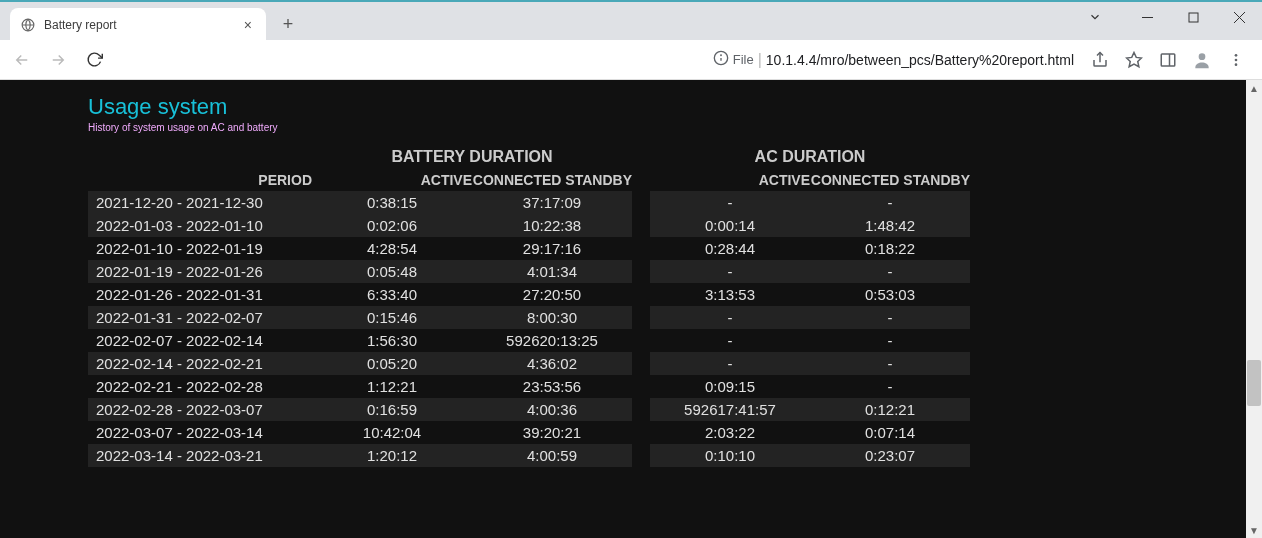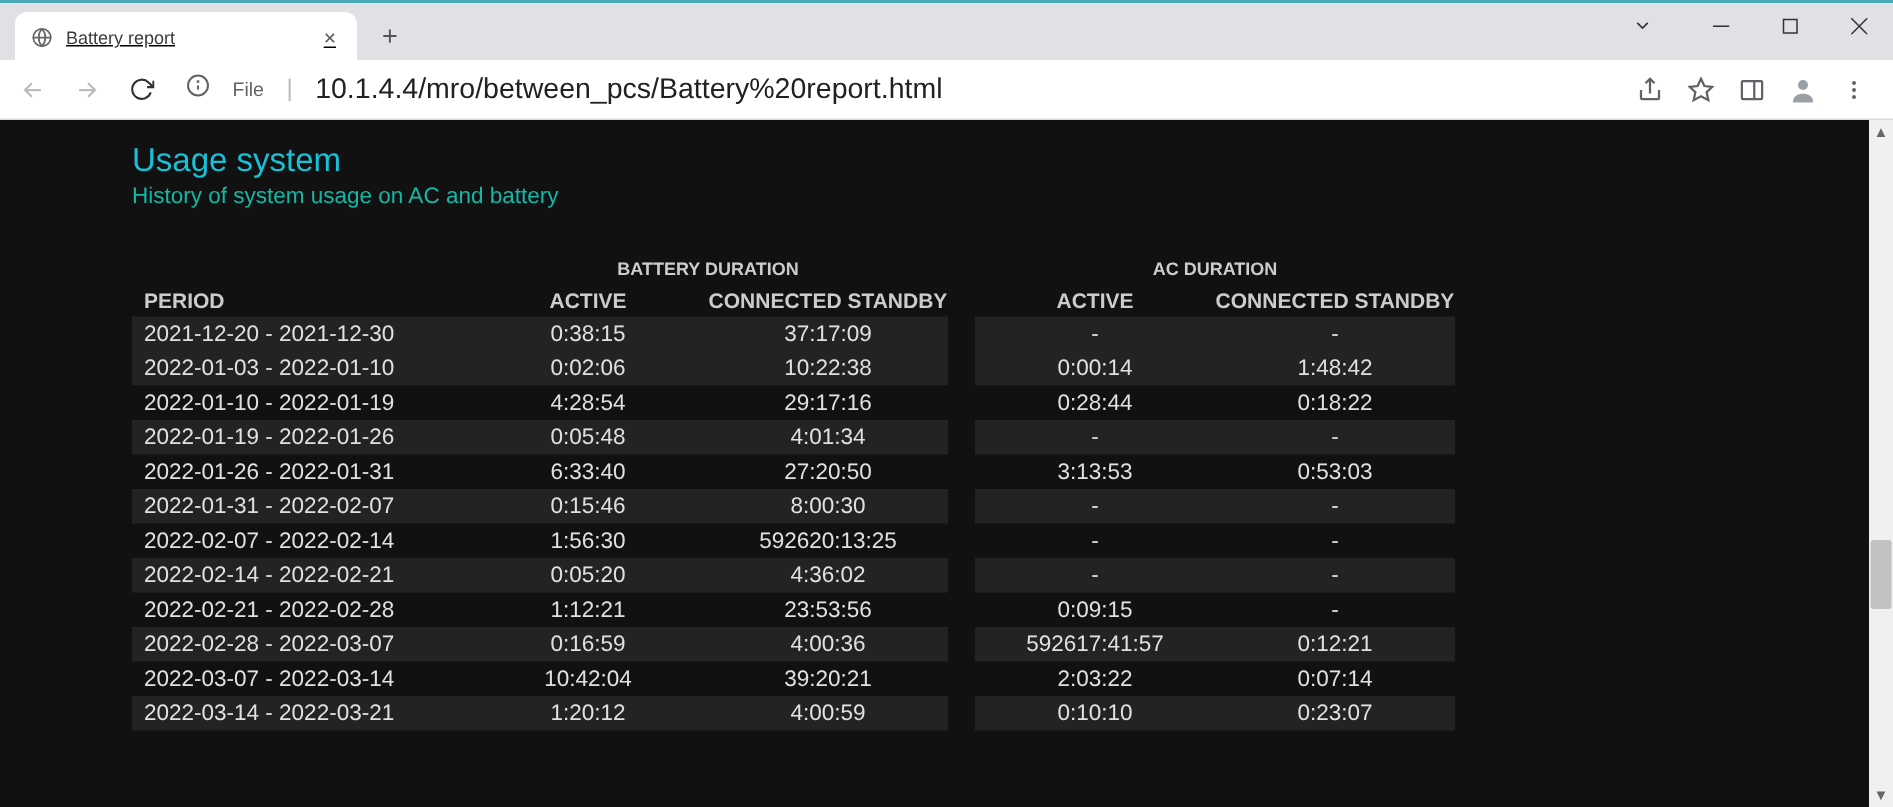--- a/index.html
+++ b/index.html
@@ -1,61 +1,61 @@
 <!DOCTYPE html>
 <html><head>
 <meta charset="utf-8">
 <style>
 * { margin: 0; padding: 0; box-sizing: border-box; }
 body { font-family: "Segoe UI", Arial, sans-serif; background: #fff; overflow: hidden; }
 
 .window { width: 1262px; height: 538px; background: #fff; display: flex; flex-direction: column; border-top: 2px solid #4aa8b8; }
 
 .titlebar { height: 38px; display: flex; align-items: flex-start; background: #dfe1e5; }
-.tab { width: 228px; height: 34px; background: #fff; border-radius: 8px 8px 0 0; display: flex; align-items: center; padding: 0 10px; margin-left: 10px; margin-top: 6px; gap: 8px; text-decoration: underline; }
+.tab { width: 256px; height: 34px; background: #fff; border-radius: 8px 8px 0 0; display: flex; align-items: center; padding: 0 10px; margin-left: 10px; margin-top: 6px; gap: 8px; }
 .tab-icon { width: 16px; height: 16px; display:flex; align-items:center; justify-content:center; }
 .tab-title { font-size: 12px; color: #3c3c3c; flex: 1; white-space: nowrap; overflow: hidden; }
 .tab-close { font-size: 14px; color: #555; cursor: pointer; padding: 0 4px; }
 .new-tab { width: 28px; height: 28px; display: flex; align-items: center; justify-content: center; font-size: 18px; color: #555; margin-top: 8px; margin-left: 8px; cursor: pointer; }
 .titlebar-spacer { flex: 1; }
 .win-controls { display: flex; }
 .win-btn { width: 46px; height: 30px; display: flex; align-items: center; justify-content: center; cursor: pointer; color:#333; }
 .win-btn svg { stroke: #333; }
 .chevdown { margin-right: 6px; }
 
 .toolbar { height: 40px; display: flex; align-items: center; padding: 0 8px; gap: 8px; background: #fff; border-bottom: 1px solid #ddd; }
 .nav-btn { width: 28px; height: 28px; display: flex; align-items: center; justify-content: center; color: #777; cursor: pointer; border-radius: 50%; }
 .nav-btn.disabled { color: #bbb; }
-.url-area { flex: 1; display: flex; align-items: center; height: 30px; gap: 15px; padding: 0 8px; }
+.url-area { flex: 1; display: flex; align-items: center; height: 30px; gap: 4px; padding: 0 8px; justify-content: flex-end; }
 .file-chip { color: #5f6368; font-size: 13px; }
 .pipe { color: #bbb; }
-.url-text { font-size: 19px; color: #202124; }
+.url-text { font-size: 14px; color: #202124; }
 .right-icons { display: flex; align-items: center; gap: 14px; padding-right: 8px; }
 .right-icons .ico { width: 20px; height: 20px; display:flex; align-items:center; justify-content:center; color:#5f6368; cursor: pointer; }
 
 .content-wrap { flex: 1; display: flex; overflow: hidden; }
 .content { flex: 1; background: #111; color: #e8e8e8; overflow-y: auto; padding: 14px 0 0 0; }
 .scrollbar-track { width: 16px; background: #f0f0f0; position: relative; }
 .scrollbar-thumb { position: absolute; right: 1px; width: 14px; height: 46px; top: 280px; background: #c2c2c2; border-radius: 2px; }
 .scrollbar-arrow { position: absolute; width:16px; height:16px; display:flex; align-items:center; justify-content:center; color:#666; font-size:10px;}
 .scrollbar-arrow.up { top: 0; }
 .scrollbar-arrow.down { bottom: 0; }
 
 .page-inner { padding: 0 0 0 88px; }
 .h2 { color: #18c0d8; font-size: 22px; font-weight: 400; margin-bottom: 2px; }
-.sub { color: #14b8a6; font-size: 15px; margin-bottom: 30px; }
+.sub { color: #f0abfc; font-size: 10px; margin-bottom: 12px; }
 
 table { border-collapse: collapse; }
 th, td { text-align: center; font-size: 15px; padding: 3px 0; }
 th { color: #ccc; font-weight: 600; }
 .period-col { width: 224px; text-align: left; padding-left: 8px; }
 .val-col { width: 160px; }
 .gap-col { width: 18px; }
-thead tr.group th { font-size: 12px; }
-thead tr.cols th { font-size: 14px; }
+thead tr.group th { font-size: 16px; }
+thead tr.cols th { font-size: 14px; text-align: right; }
 tbody tr.even td { background: #232323; margin-top: 12px; }
 tbody tr td.gap { background: #111; }
 tbody td { color: #e0e0e0; }
 </style>
 </head>
 <body>
 
 <div class="window">
 
   <div class="titlebar">

